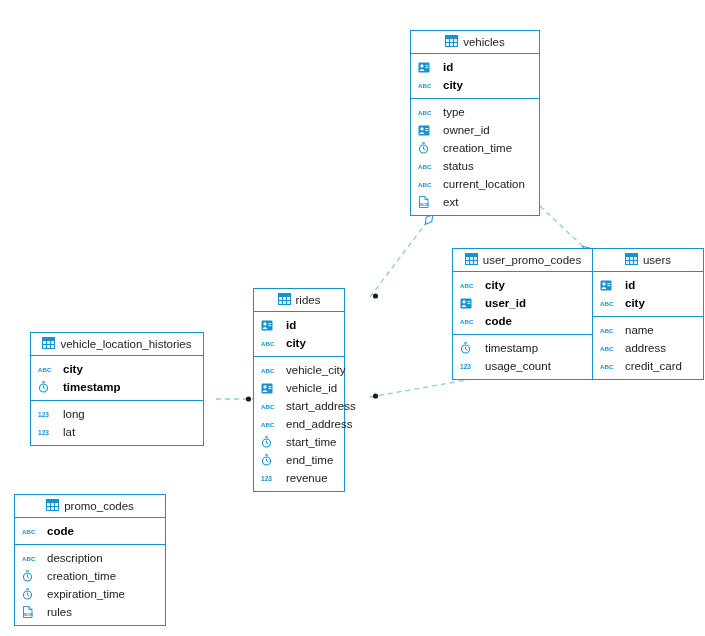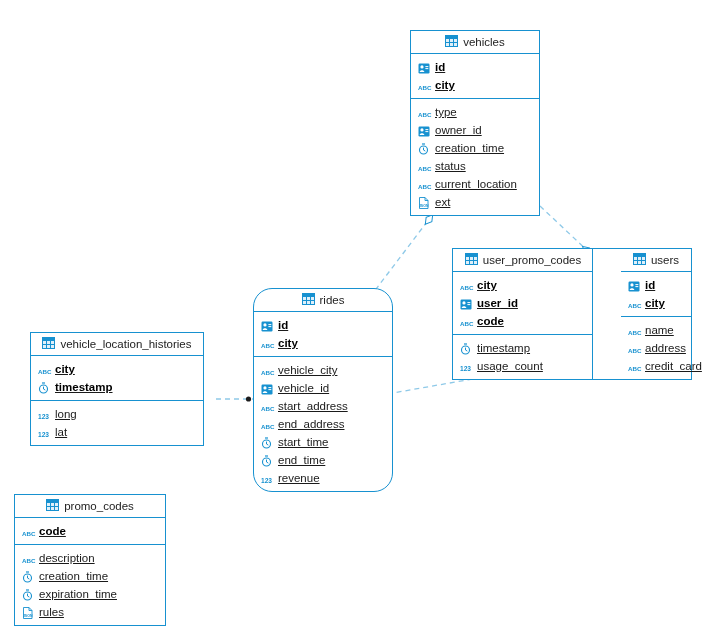--- a/index.html
+++ b/index.html
@@ -12,21 +12,21 @@
   }
   .table-header {
     display:flex; align-items:flex-start; justify-content:center; gap:5px;
     padding:4px 6px; line-height:14px; border-bottom:1px solid var(--accent);
     white-space:nowrap;
   }
   .t-name { color:#222; }
   .section { padding:4px 0; }
   .section.pk { border-bottom:1px solid var(--accent); }
   .section.pk .c-label { font-weight:bold; color:#000; }
-  .row { display:flex; align-items:flex-end; gap:0; padding:2px 7px; line-height:14px; white-space:nowrap;text-decoration:underline; }
+  .row { display:flex; align-items:center; gap:8px; padding:2px 7px; line-height:14px; white-space:nowrap; }
   .c-icon { width:17px; min-width:17px; display:inline-flex; align-items:center; justify-content:flex-start; }
   .c-icon.hdr { width:auto; min-width:0; }
   .c-label { color:#1a1a1a; }
 </style>
 </head>
 <body>
 
 <div class="canvas">
   <svg id="edges" width="705" height="636" viewBox="0 0 705 636">
       <g>
@@ -205,21 +205,21 @@
           <div class="row">
             <span class="c-icon">
               <svg width="15" height="9" viewBox="0 0 15 9">
                 <text x="0" y="7" font-size="6.6" font-weight="bold" fill="#1791d0" font-family="Liberation Sans, sans-serif">123</text>
               </svg>
             </span>
             <span class="c-label">usage_count</span>
           </div>
         </div>
       </div>
-      <div class="table" style="left: 592px; top: 248px; width: 100px; padding-left: 28px;">
+      <div class="table" style="left: 592px; top: 248px; width: 112px;">
         <div class="table-header">
           <span class="c-icon hdr">
             <svg width="13" height="12" viewBox="0 0 13 12">
               <rect x="0.5" y="0.5" width="12" height="11" fill="#dff0fa" stroke="#1791d0"></rect>
               <rect x="0.5" y="0.5" width="12" height="3" fill="#1791d0" stroke="#1791d0"></rect>
               <line x1="4.5" y1="3.5" x2="4.5" y2="11.5" stroke="#1791d0"></line>
               <line x1="8.5" y1="3.5" x2="8.5" y2="11.5" stroke="#1791d0"></line>
               <line x1="0.5" y1="7.5" x2="12.5" y2="7.5" stroke="#1791d0"></line>
             </svg>
           </span>
@@ -267,21 +267,21 @@
           <div class="row">
             <span class="c-icon">
               <svg width="15" height="9" viewBox="0 0 15 9">
                 <text x="0" y="7" font-size="6.2" font-weight="bold" fill="#1791d0" font-family="Liberation Sans, sans-serif">ABC</text>
               </svg>
             </span>
             <span class="c-label">credit_card</span>
           </div>
         </div>
       </div>
-      <div class="table" style="left: 253px; top: 288px; width: 140px; border-radius: 19px;">
+      <div class="table" style="left: 253px; top: 288px; width: 92px;">
         <div class="table-header">
           <span class="c-icon hdr">
             <svg width="13" height="12" viewBox="0 0 13 12">
               <rect x="0.5" y="0.5" width="12" height="11" fill="#dff0fa" stroke="#1791d0"></rect>
               <rect x="0.5" y="0.5" width="12" height="3" fill="#1791d0" stroke="#1791d0"></rect>
               <line x1="4.5" y1="3.5" x2="4.5" y2="11.5" stroke="#1791d0"></line>
               <line x1="8.5" y1="3.5" x2="8.5" y2="11.5" stroke="#1791d0"></line>
               <line x1="0.5" y1="7.5" x2="12.5" y2="7.5" stroke="#1791d0"></line>
             </svg>
           </span>

